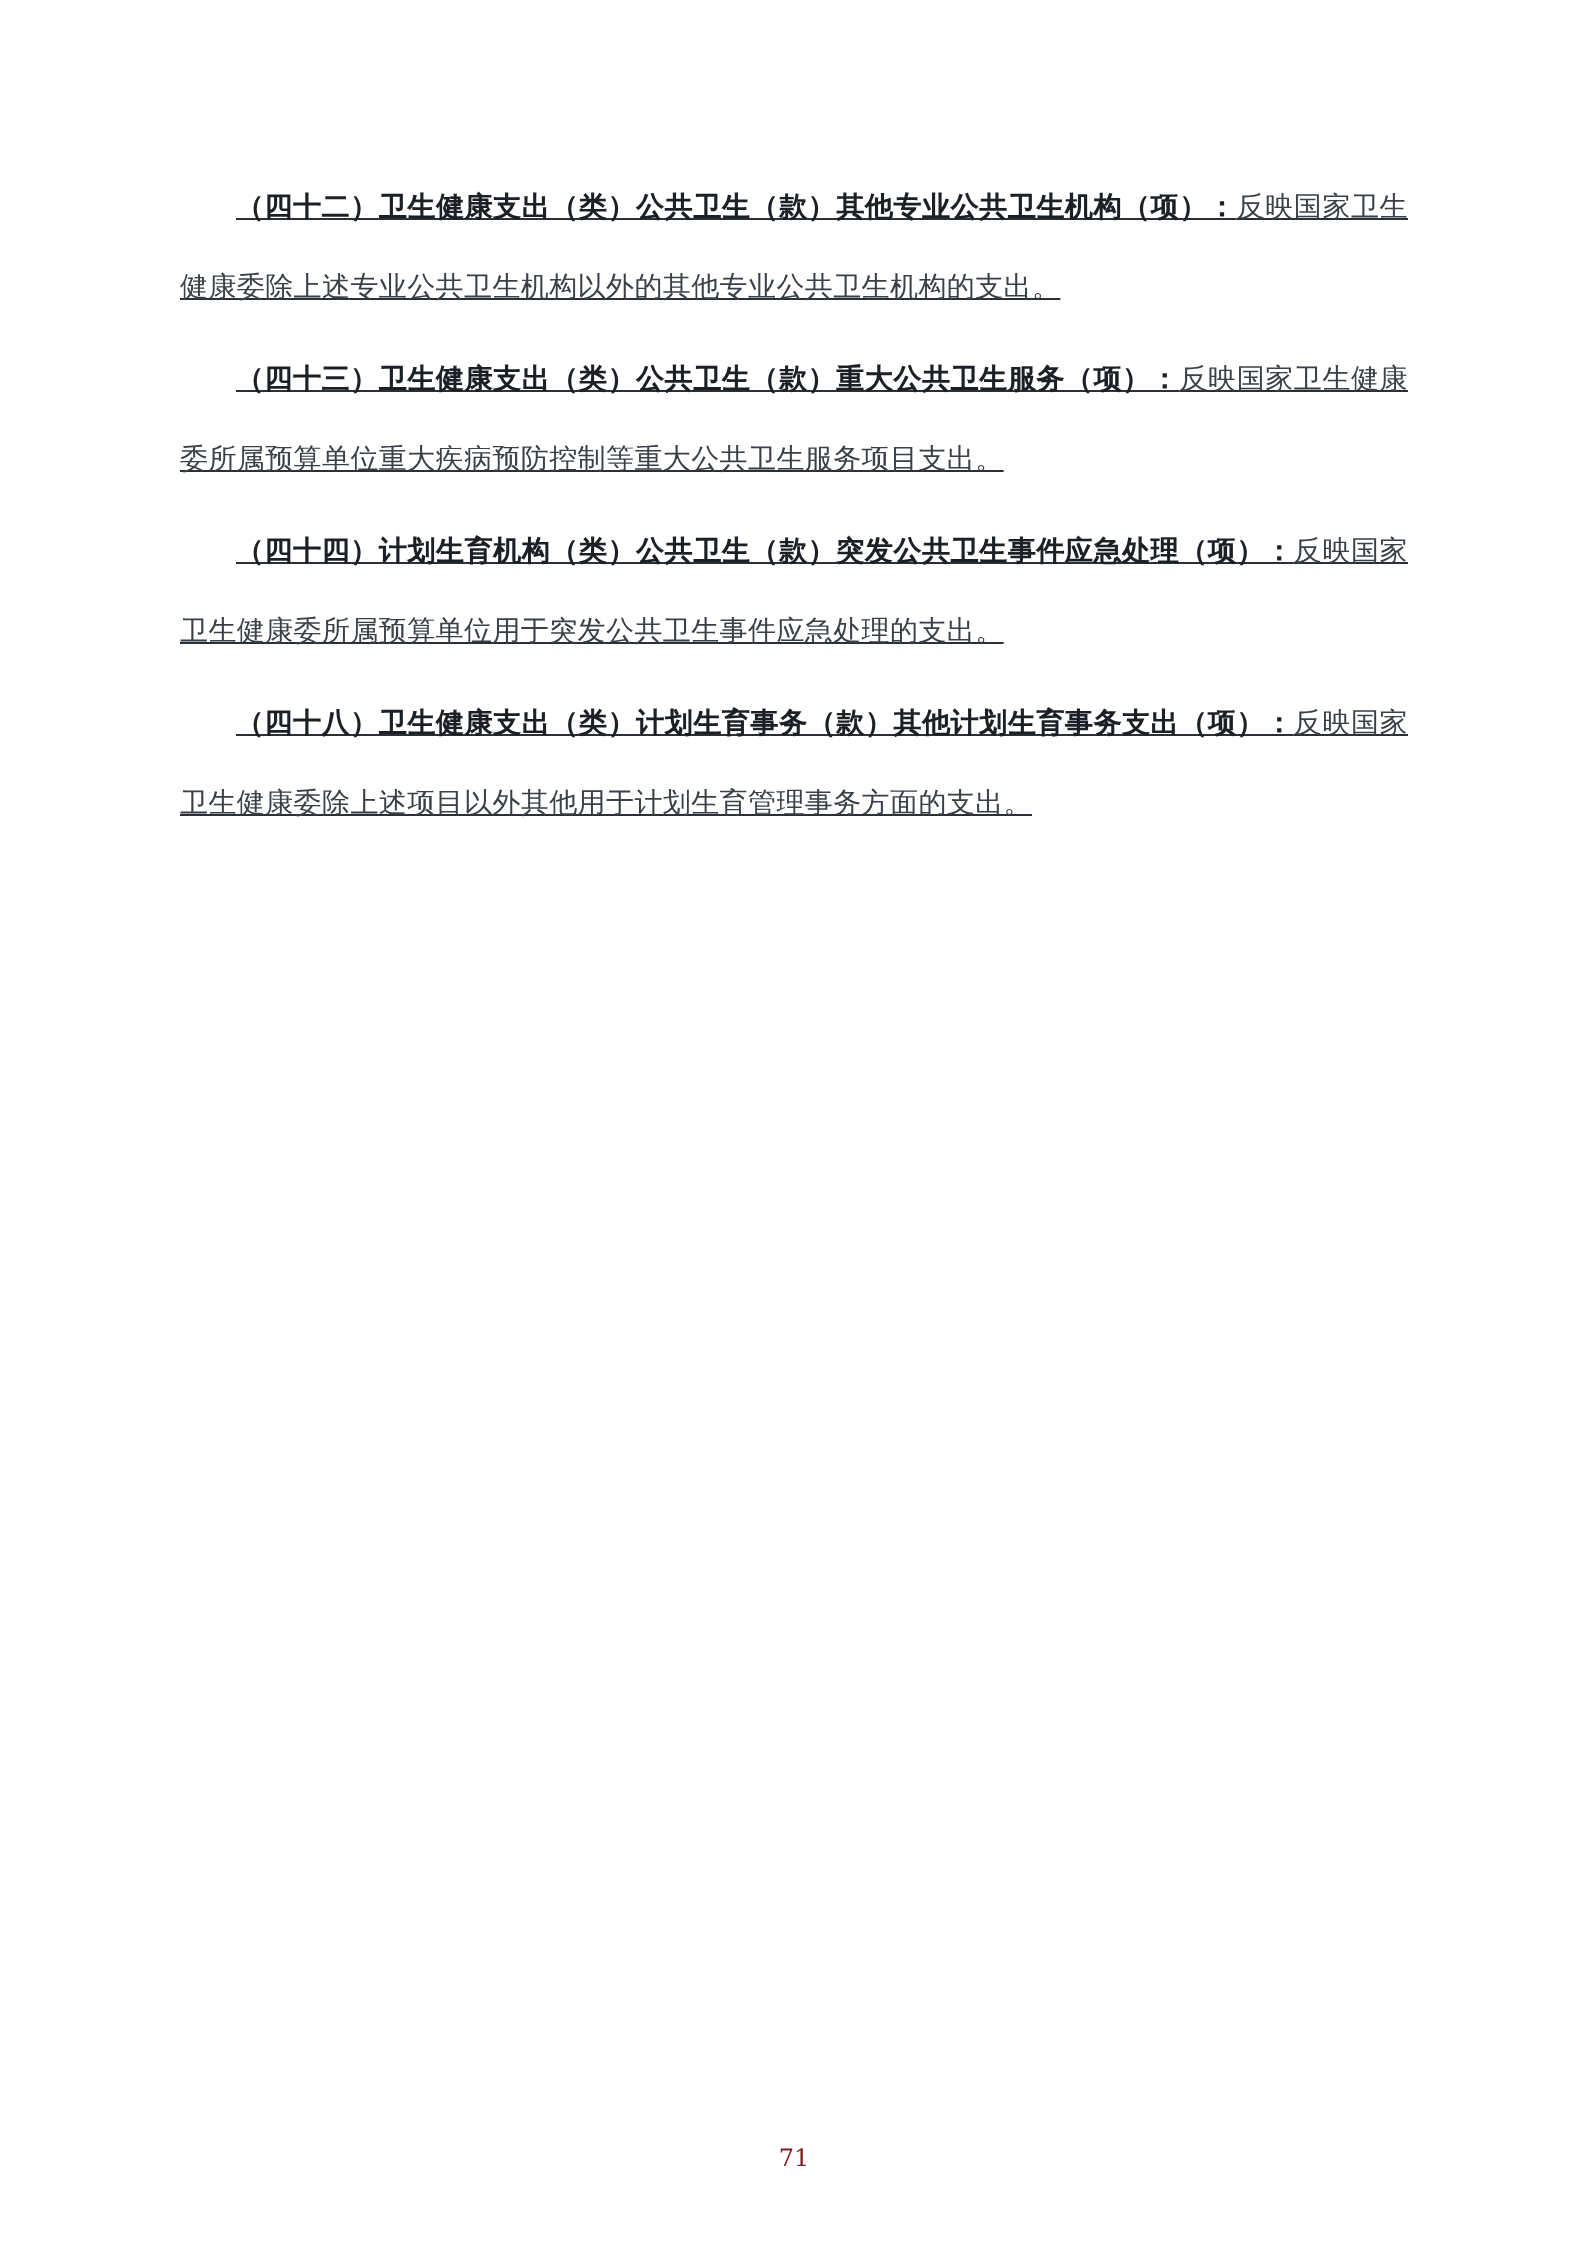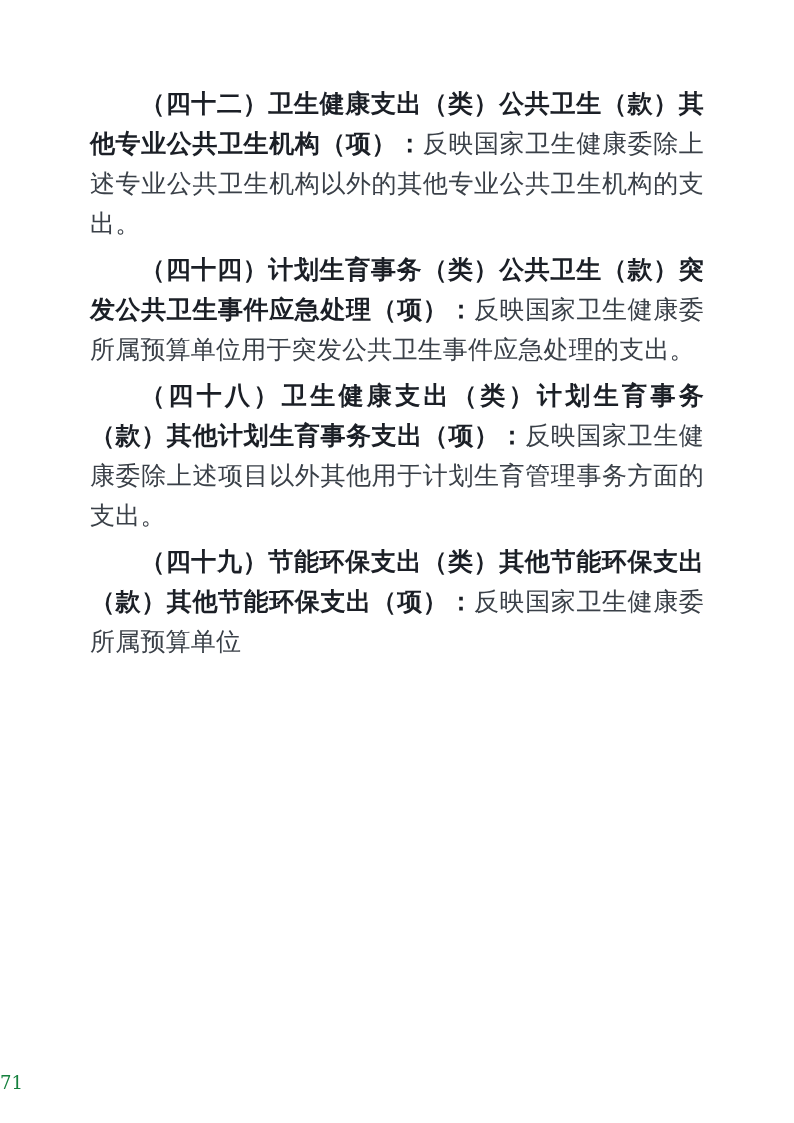--- a/index.html
+++ b/index.html
@@ -17,69 +17,70 @@
     font-family: "DejaVu Serif", "Liberation Serif", serif;
   }
   .content {
     position: absolute;
     left: 90px;
     top: 84px;
     width: 614px;
   }
   .para {
     margin: 0 0 6px 0;
-    font-size: 25px;
+    font-size: 14px;
     line-height: 40px;
     color: #2b2f36;
     text-align: justify;
     text-justify: inter-ideograph;
     text-indent: 2em;
     letter-spacing: 0.2px;
+    text-decoration: underline;
   }
   .para .head {
     font-weight: bold;
     color: #1b1f26;
   }
   .para .body {
     font-weight: normal;
     color: #3a4048;
   }
   .page-number {
     position: absolute;
     left: 0;
     right: 0;
     top: 1072px;
-    text-align: left;
-    font-size: 18px;
-    color: #15803d;
+    text-align: center;
+    font-size: 12px;
+    color: #7f1d1d;
     font-family: "DejaVu Serif", "Liberation Serif", serif;
   }
 </style>
 </head>
 <body>
 
 <div class="page">
   <div class="content">
 
     <p class="para">
       <span class="head">（四十二）卫生健康支出（类）公共卫生（款）其他专业公共卫生机构（项）：</span><span class="body">反映国家卫生健康委除上述专业公共卫生机构以外的其他专业公共卫生机构的支出。</span>
     </p>
 
+    <p class="para">
+      <span class="head">（四十三）卫生健康支出（类）公共卫生（款）重大公共卫生服务（项）：</span><span class="body">反映国家卫生健康委所属预算单位重大疾病预防控制等重大公共卫生服务项目支出。</span>
+    </p>
 
     <p class="para">
-      <span class="head">（四十四）计划生育事务（类）公共卫生（款）突发公共卫生事件应急处理（项）：</span><span class="body">反映国家卫生健康委所属预算单位用于突发公共卫生事件应急处理的支出。</span>
+      <span class="head">（四十四）计划生育机构（类）公共卫生（款）突发公共卫生事件应急处理（项）：</span><span class="body">反映国家卫生健康委所属预算单位用于突发公共卫生事件应急处理的支出。</span>
     </p>
 
 
 
 
     <p class="para">
       <span class="head">（四十八）卫生健康支出（类）计划生育事务（款）其他计划生育事务支出（项）：</span><span class="body">反映国家卫生健康委除上述项目以外其他用于计划生育管理事务方面的支出。</span>
     </p>
 
-    <p class="para">
-      <span class="head">（四十九）节能环保支出（类）其他节能环保支出（款）其他节能环保支出（项）：</span><span class="body">反映国家卫生健康委所属预算单位</span>
-    </p>
 
   </div>
 
   <div class="page-number">71</div>
 </div>
 
 </body></html>

